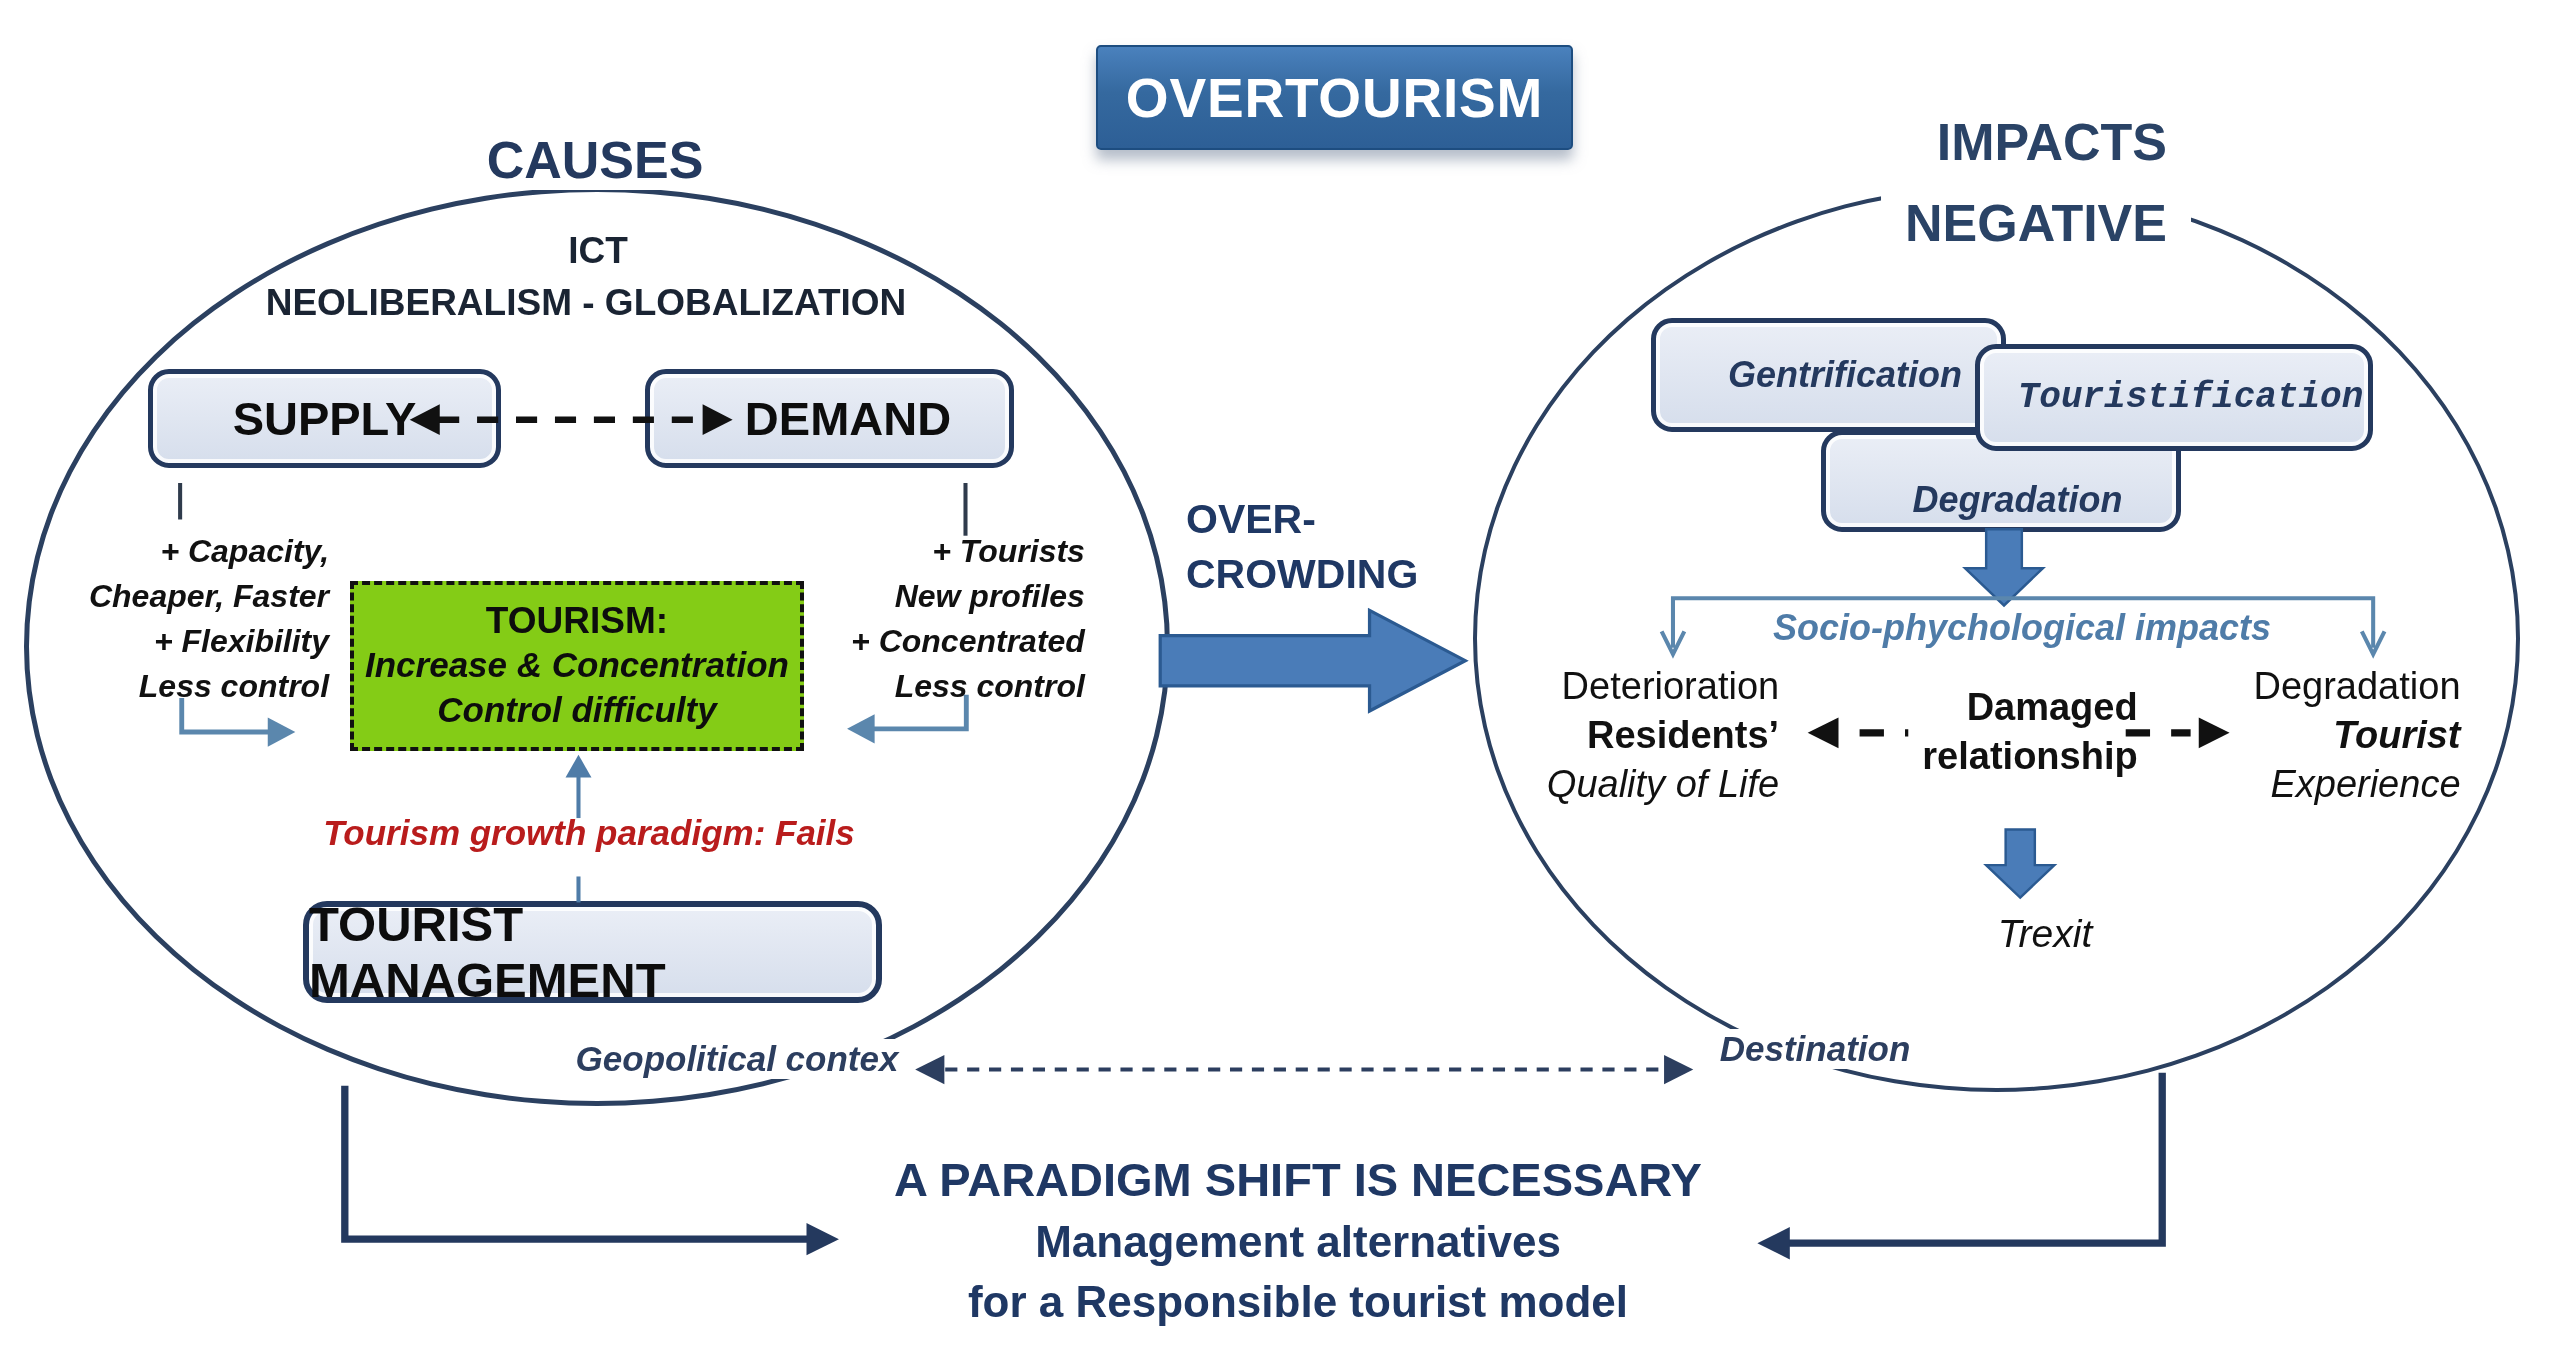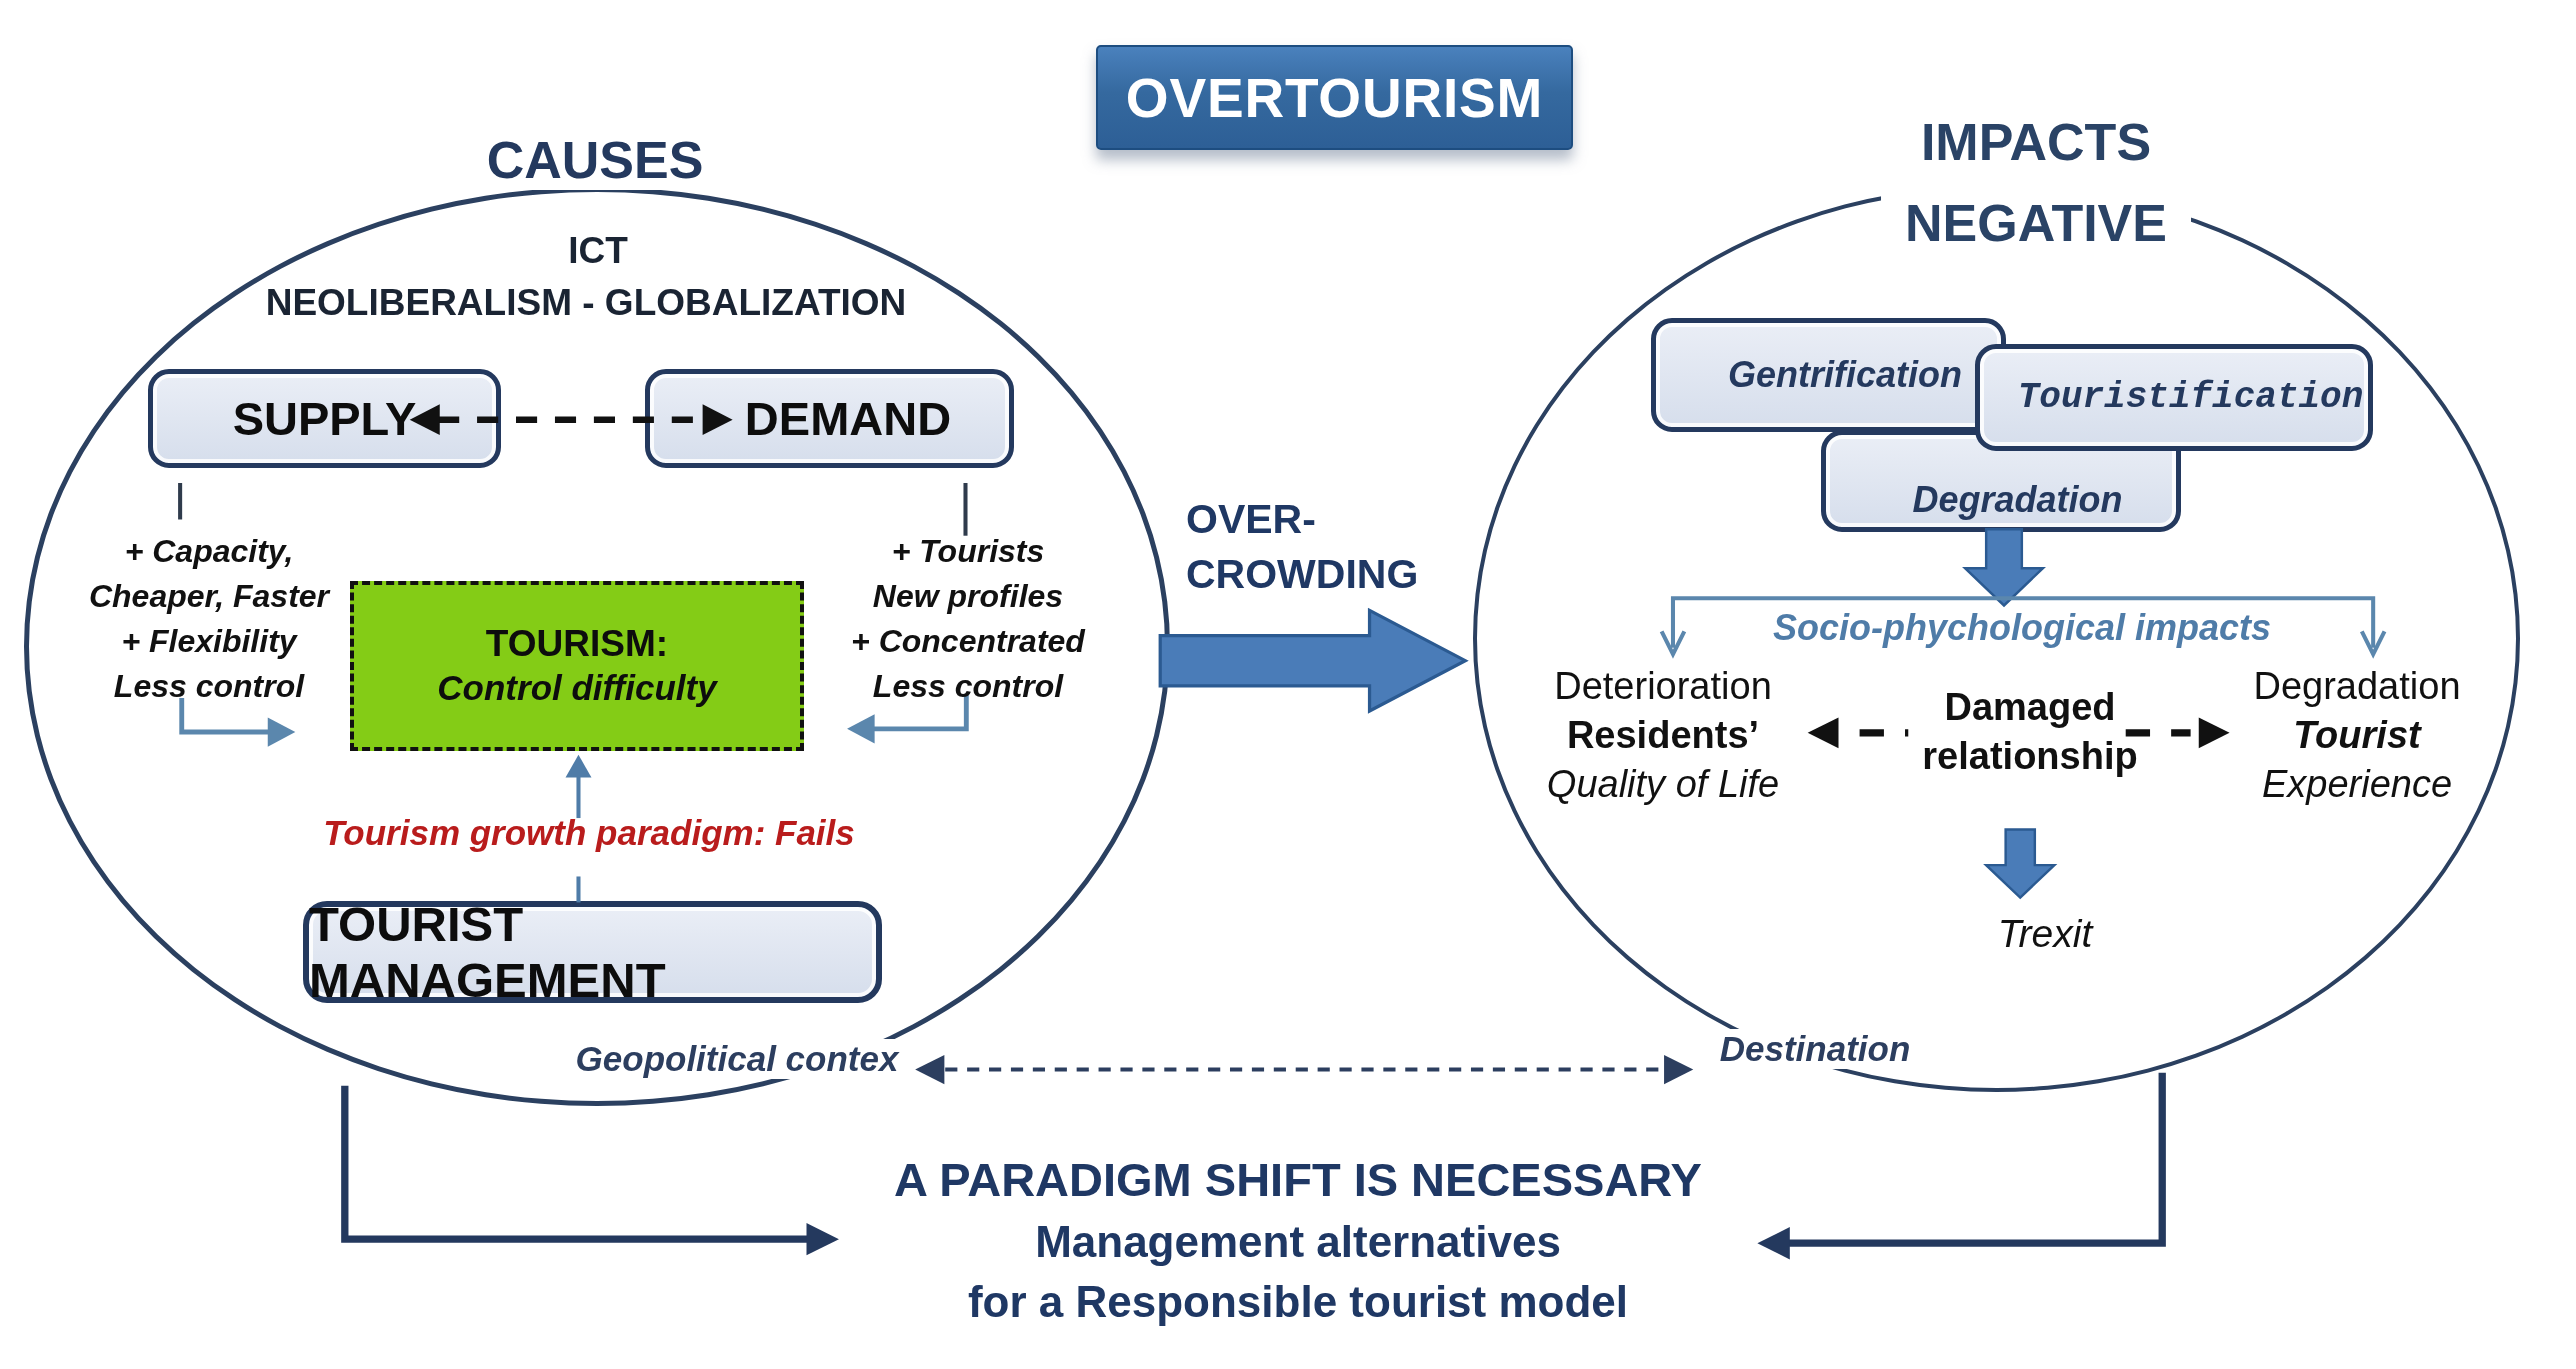--- a/index.html
+++ b/index.html
@@ -1,19 +1,19 @@
 <!DOCTYPE html>
 <html style="font-size:13px"><head>
 <meta charset="utf-8">
 <style>
   html,body{margin:0;padding:0;background:#fff;}
   body{width:2576px;height:1370px;position:relative;overflow:hidden;
        font-family:"Liberation Sans","DejaVu Sans",sans-serif;}
   .abs{position:absolute;}
-  .ctr{transform:translateX(-50%);text-align:center;}
+  .ctr{transform:translateX(-50%);text-align:right;}
 
   
   .ellipse{position:absolute;border-radius:50%;z-index:1;}
   .ellipse.left{left:24px;top:187px;width:1136px;height:909px;border:5.7px solid #2b4060;}
   .ellipse.right{left:1473px;top:185px;width:1039px;height:899px;border:4.9px solid #2b4060;}
 
   
   .banner{left:1096px;top:45px;width:473px;height:101px;z-index:9;
     background:linear-gradient(180deg,#4a81bd 0%,#35699f 45%,#2d5f96 100%);
     border:2.4px solid #1d4d80;border-radius:4.9px;
@@ -105,20 +105,21 @@
 </div>
 <div class="lbl ctr notes notes-demand">
   <div>+ Tourists</div>
   <div>New profiles</div>
   <div>+ Concentrated</div>
   <div>Less control</div>
 </div>
 
 <div class="tourismbox">
   <div class="t1">TOURISM:</div>
+  <div class="t2">Increase &amp; Concentration</div>
   <div class="t2">Control difficulty</div>
 </div>
 
 <div class="lbl ctr paradigm">Tourism growth paradigm: Fails</div>
 
 <div class="node mgmt">
   <span>TOURIST MANAGEMENT</span>
 </div>
 
 <div class="lbl ctr geo">Geopolitical contex</div>

